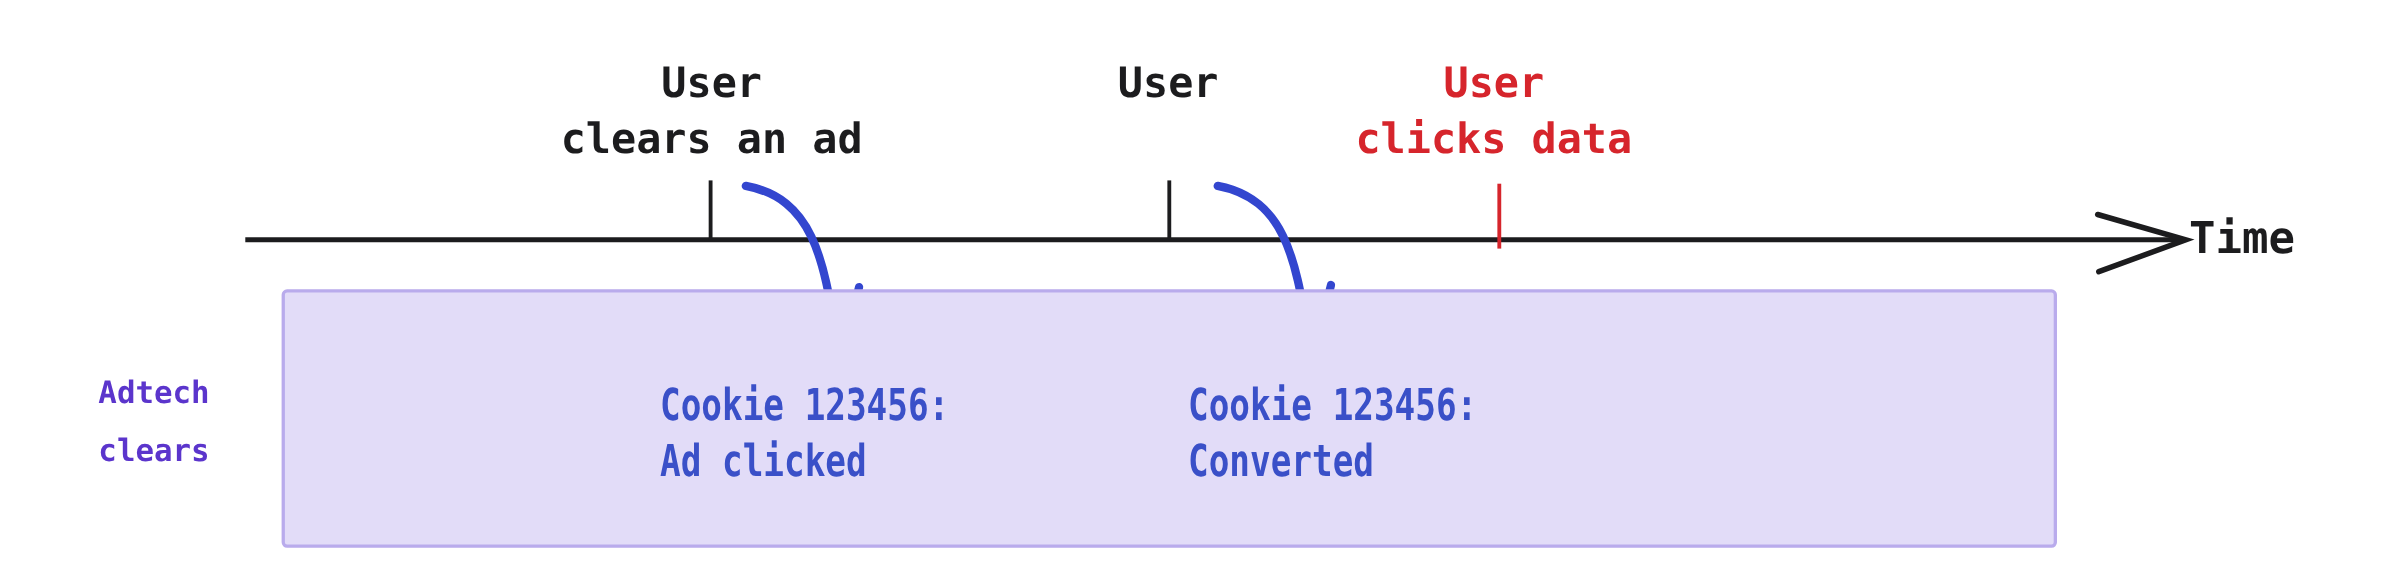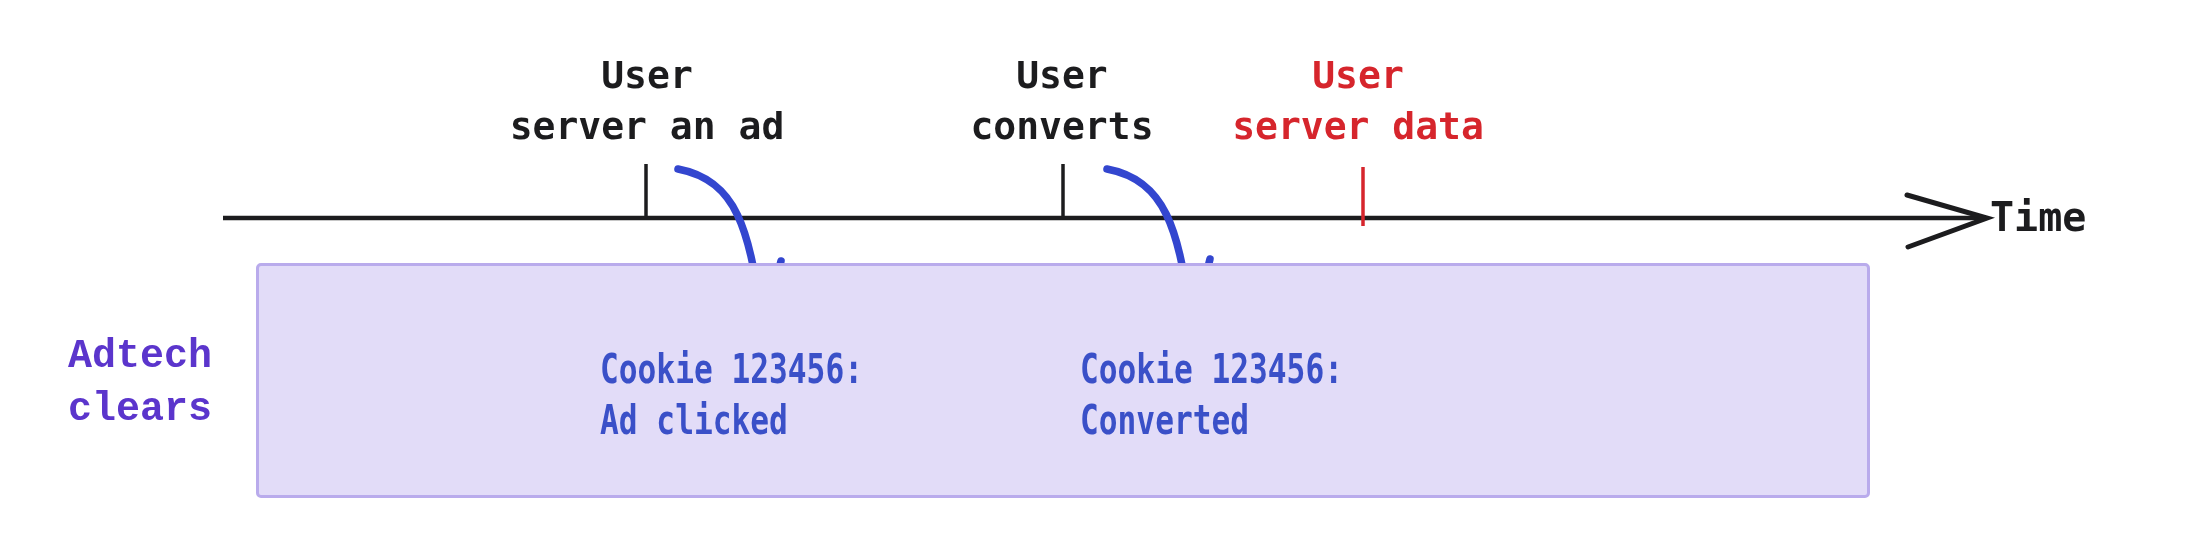--- a/index.html
+++ b/index.html
@@ -50,26 +50,25 @@
     background: var(--box-fill, #e2dcf8);
     border: 3px solid var(--box-border, #b9abec);
     border-radius: 5px;
   }
   .server-label {
     position: absolute;
     left: 140px;
     top: 330px;
     transform: translateX(-50%);
     text-align: center;
-    font-size: 40px;
+    font-size: 28px;
     line-height: 53px;
     font-weight: bold;
     color: var(--server-purple, #5b35cc);
     white-space: nowrap;
-    font-family: Liberation Mono, monospace;
   }
   .cookie-record {
     position: absolute;
     top: 344px;
     font-size: 40px;
     line-height: 51px;
     font-weight: bold;
     color: var(--cookie-blue, #3a50c8);
     white-space: nowrap;
     transform: scaleX(0.78);
@@ -113,29 +112,28 @@
     <g>
       <path d="M 1107 169 C 1171 181, 1178 240, 1191 314" fill="none" class="arrow-stroke" stroke-width="7.5" stroke-linecap="round"></path>
       <path d="M 1162 269 L 1193 327 L 1210 259" fill="none" class="arrow-stroke" stroke-width="7.5" stroke-linecap="round" stroke-linejoin="round"></path>
     </g>
   </svg>
 
   <div class="server-box"></div>
 
   <div class="event-label" style="left:647px">
     <span class="line">User</span>
-    <span class="line">server an ad</span>
+    <span class="line">clears an ad</span>
   </div>
   <div class="event-label" style="left:1062px">
     <span class="line">User</span>
-    <span class="line">converts</span>
   </div>
   <div class="event-label warning" style="left:1358px">
     <span class="line">User</span>
-    <span class="line">server data</span>
+    <span class="line">clicks data</span>
   </div>
 
   <div class="axis-label">Time</div>
 
   <div class="server-label">
     <span class="line">Adtech</span>
     <span class="line">clears</span>
   </div>
 
   <div class="cookie-record first">

